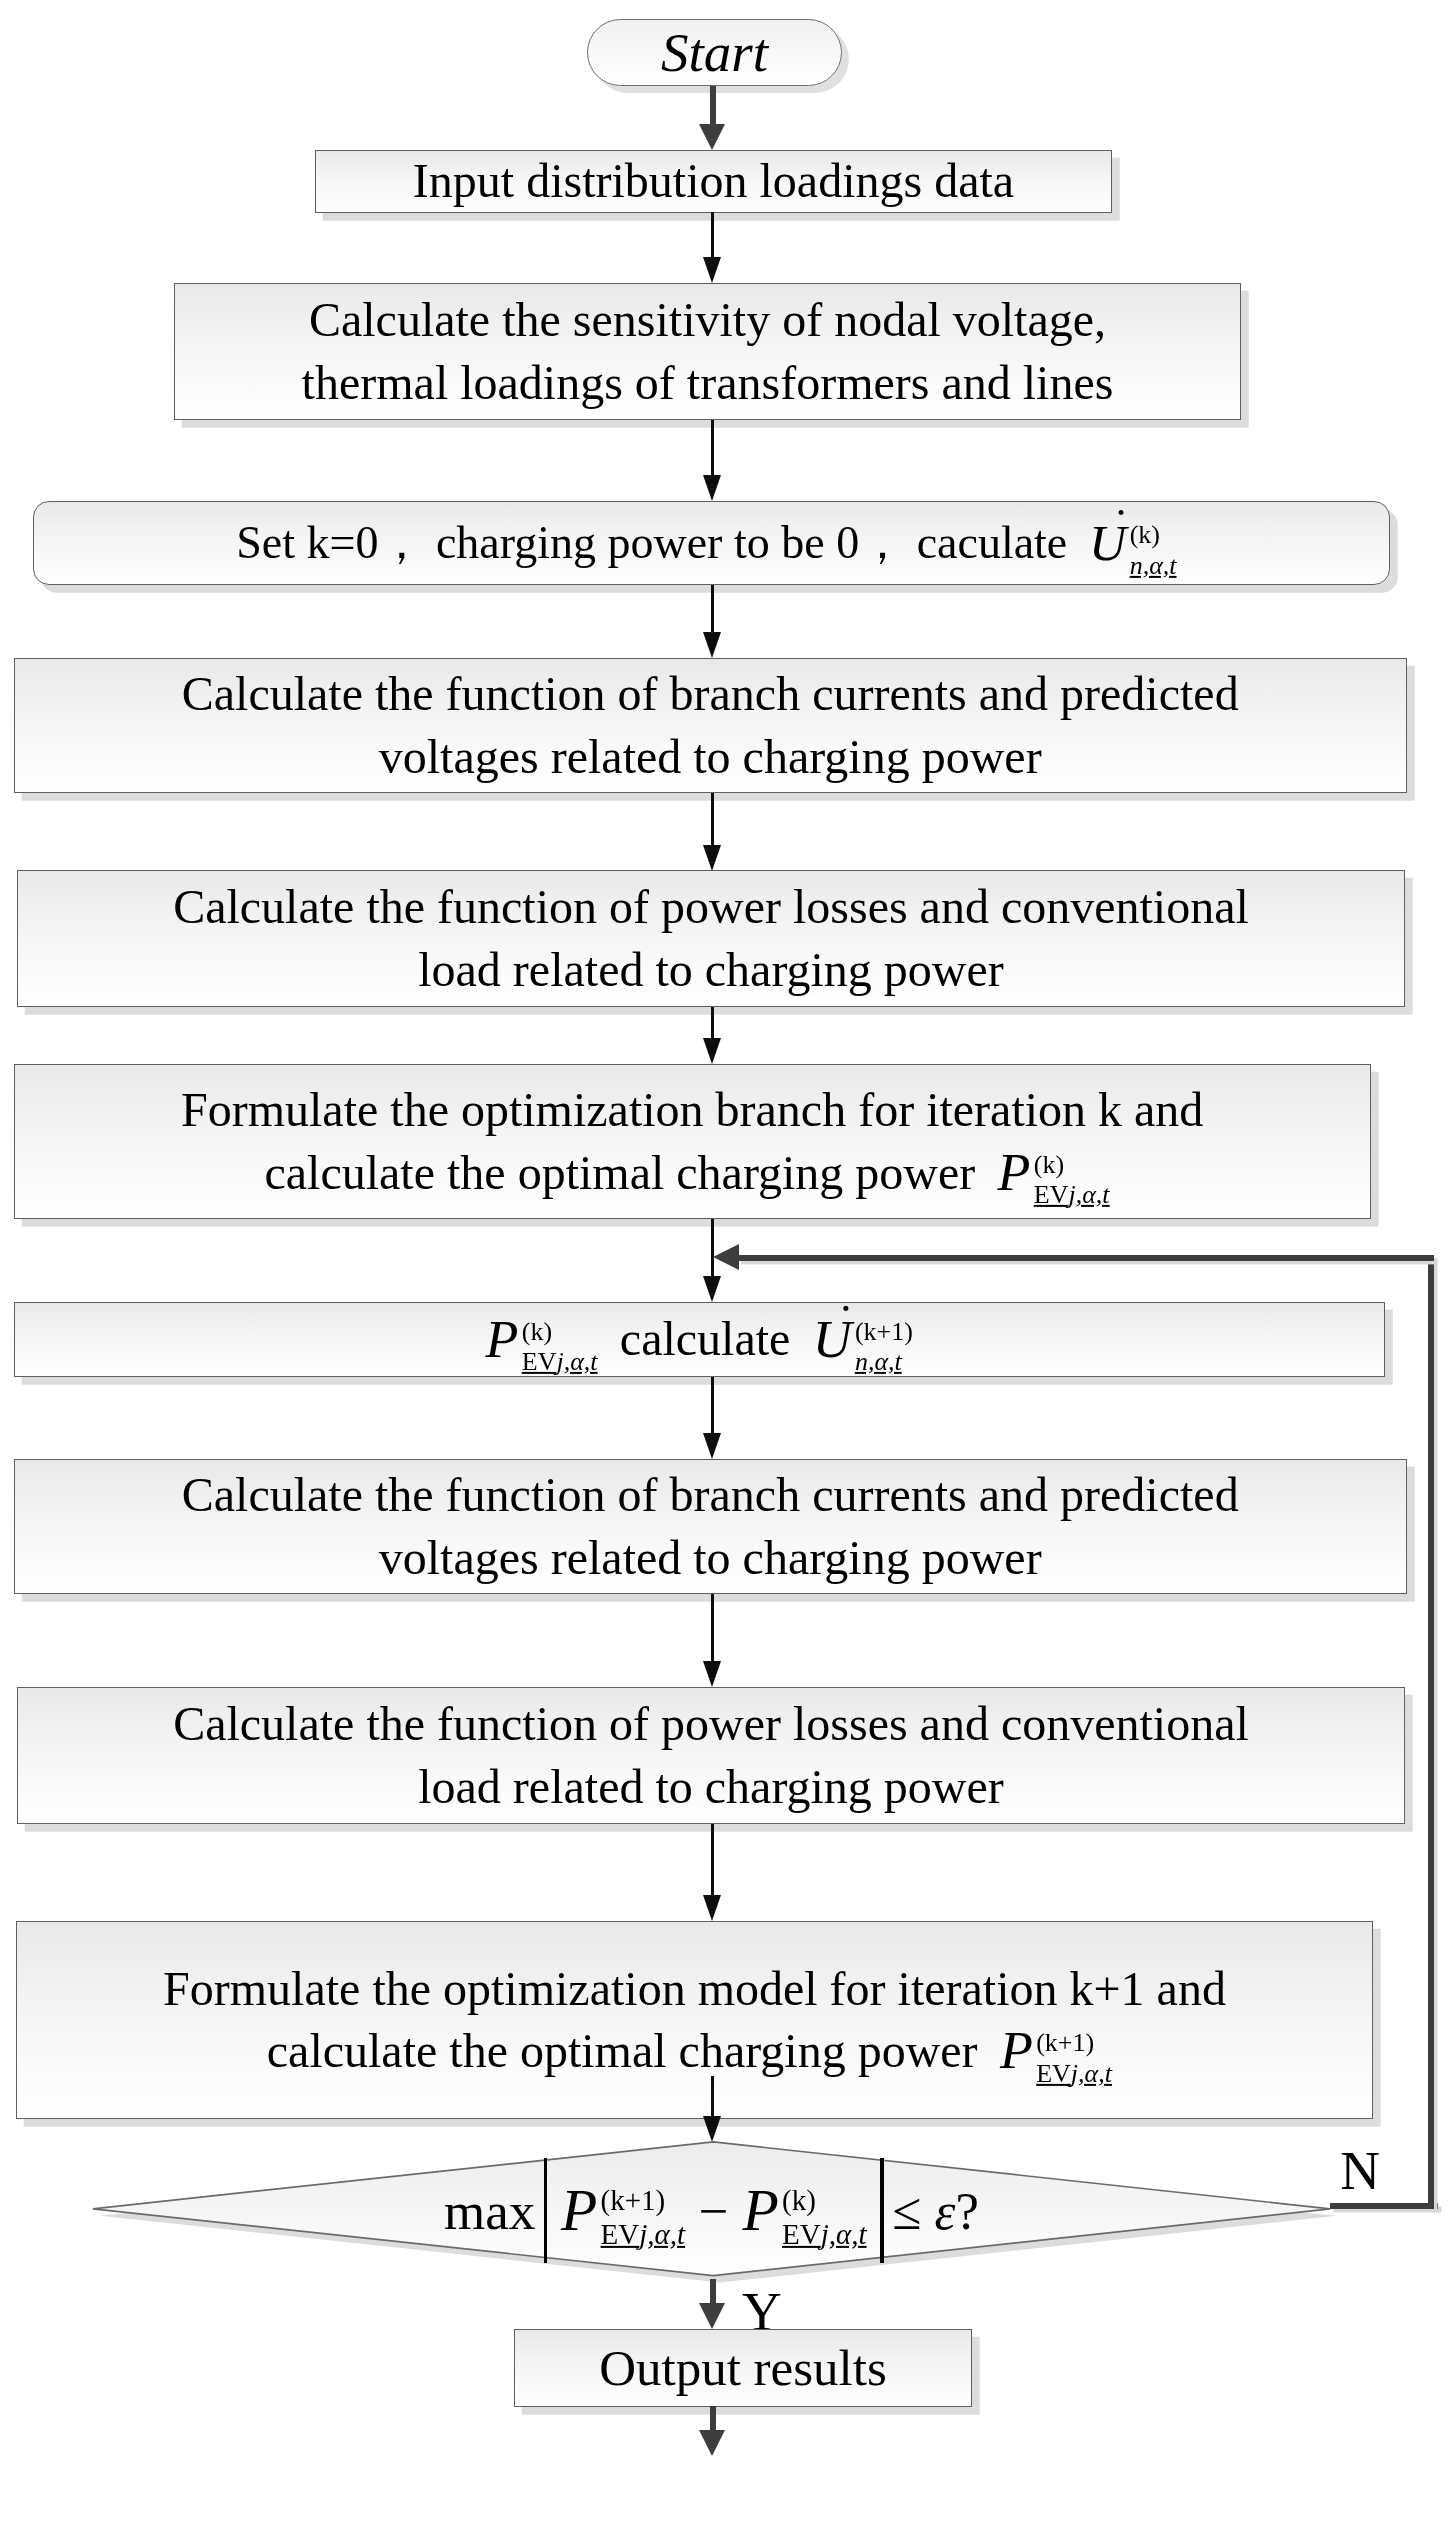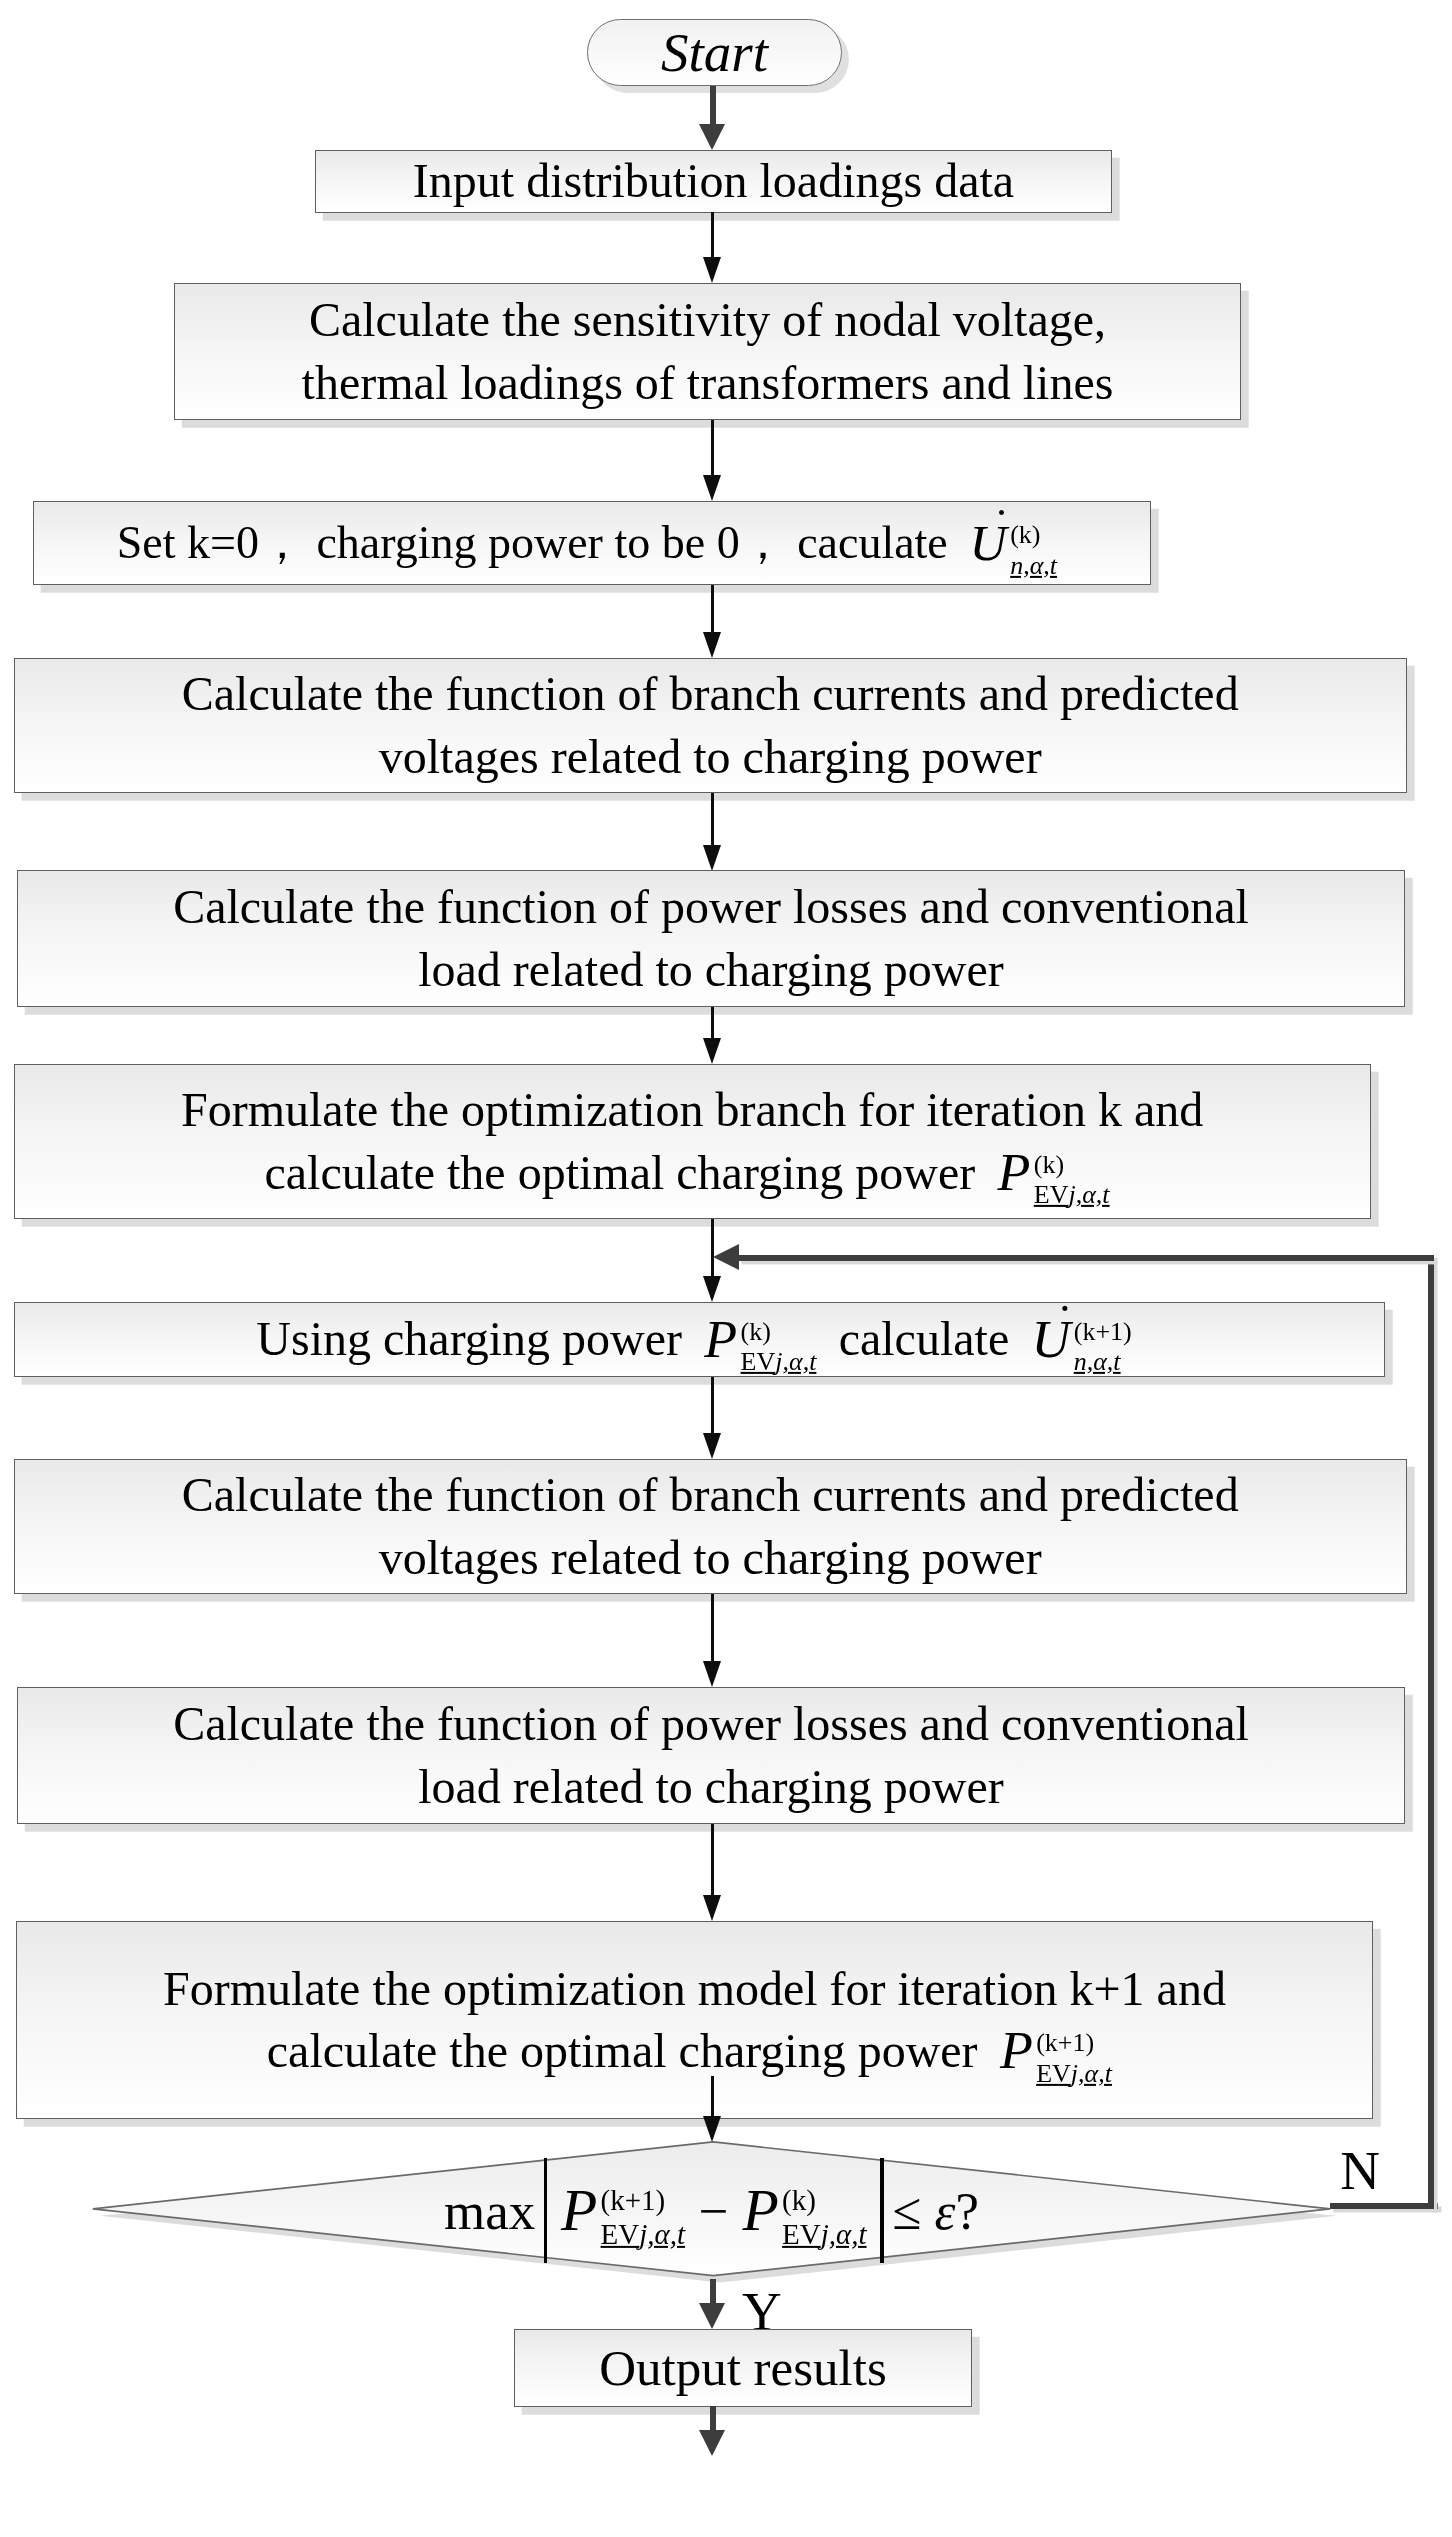--- a/index.html
+++ b/index.html
@@ -85,21 +85,21 @@
   <div class="head-down" style="left:703px;top:257px;"></div>
 
   <div class="box" style="left:174px;top:283px;width:1067px;height:137px;">
     <div class="bline">Calculate the sensitivity of nodal voltage,</div>
     <div class="bline">thermal loadings of transformers and lines</div>
   </div>
 
   <div class="vline" style="left:711px;top:420px;height:57px;"></div>
   <div class="head-down" style="left:703px;top:475px;"></div>
 
-  <div class="box" style="left:33px;top:501px;width:1118px;height:84px;font-size:46px;">
+  <div class="box" style="left:33px;top:501px;width:1357px;height:84px;font-size:46px;border-radius:16px;">
     <div class="bline">
       <span>Set k=0， charging power to be 0， caculate </span><span class="formula">
           <span class="fbase"><span>U</span><span class="fdot">˙</span></span>
           <span class="fss">
             <span class="fsup">(k)</span>
             <span class="fsub">n,α,t</span>
           </span>
         </span>
     </div>
   </div>
@@ -139,21 +139,21 @@
   <div class="vline" style="left:711px;top:1219px;height:59px;"></div>
   <div class="head-down" style="left:703px;top:1276px;"></div>
 
   <div class="hline" style="left:1330px;top:2203px;width:108px;"></div>
   <div class="vline thick" style="left:1428px;top:1255px;height:954px;box-shadow:3.4px 3.4px 0 #d8d8d8;"></div>
   <div class="hline" style="left:738px;top:1255px;width:696px;"></div>
   <div class="head-left" style="left:713px;top:1244px;"></div>
 
   <div class="box" style="left:13.7px;top:1302px;width:1371px;height:75px;">
     <div class="bline">
-      <span>Using charging power </span><span class="formula">
+      <span class="formula">
           <span class="fbase">P</span>
           <span class="fss">
             <span class="fsup">(k)</span>
             <span class="fsub"><span class="rm">EV</span><span class="it">j,α,t</span></span>
           </span>
         </span><span> calculate </span><span class="formula">
           <span class="fbase"><span>U</span><span class="fdot">˙</span></span>
           <span class="fss">
             <span class="fsup">(k+1)</span>
             <span class="fsub">n,α,t</span>

